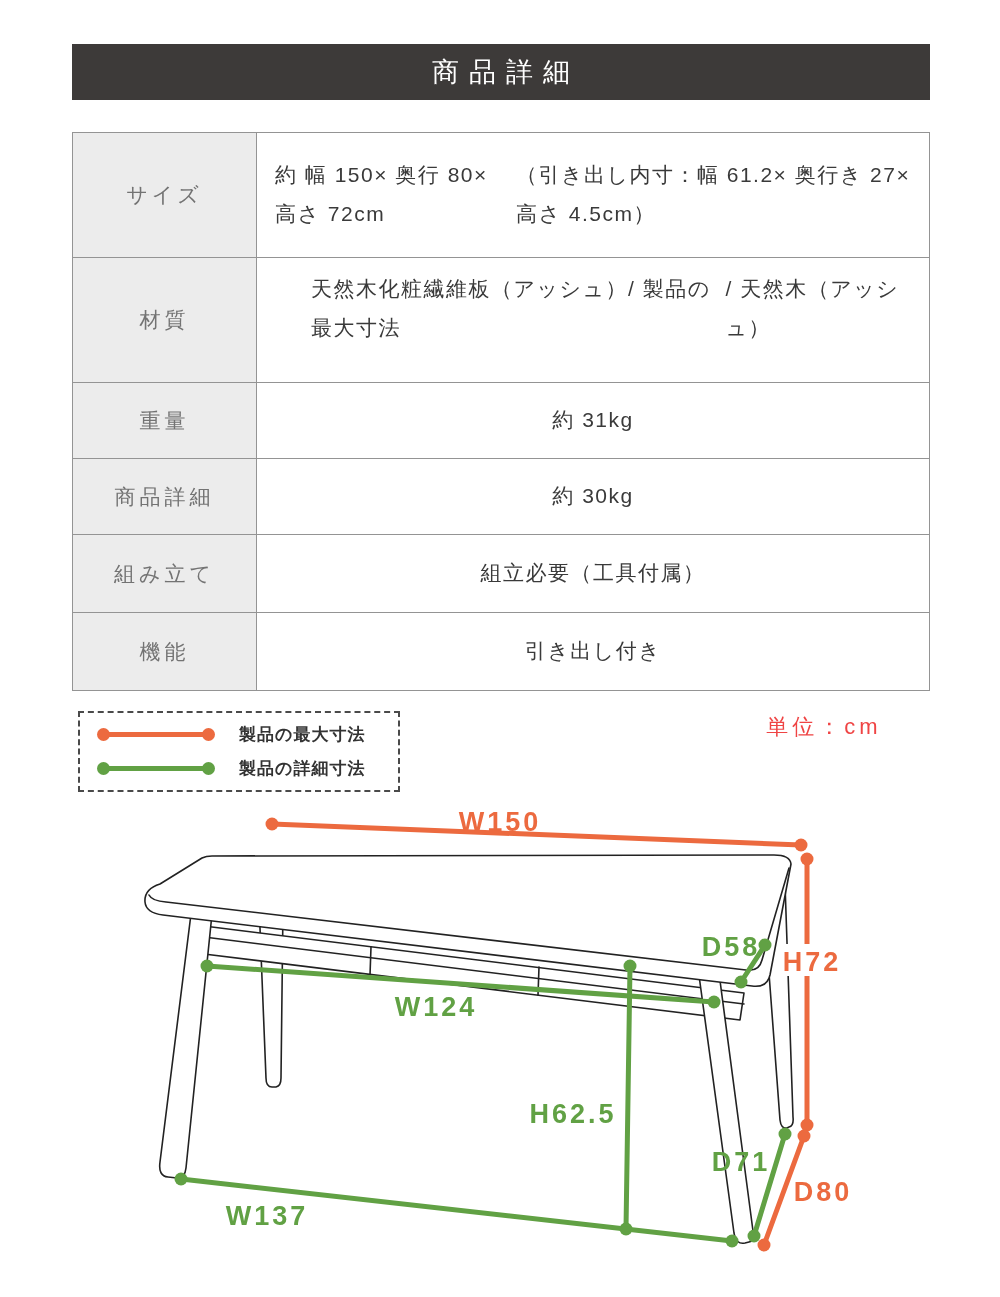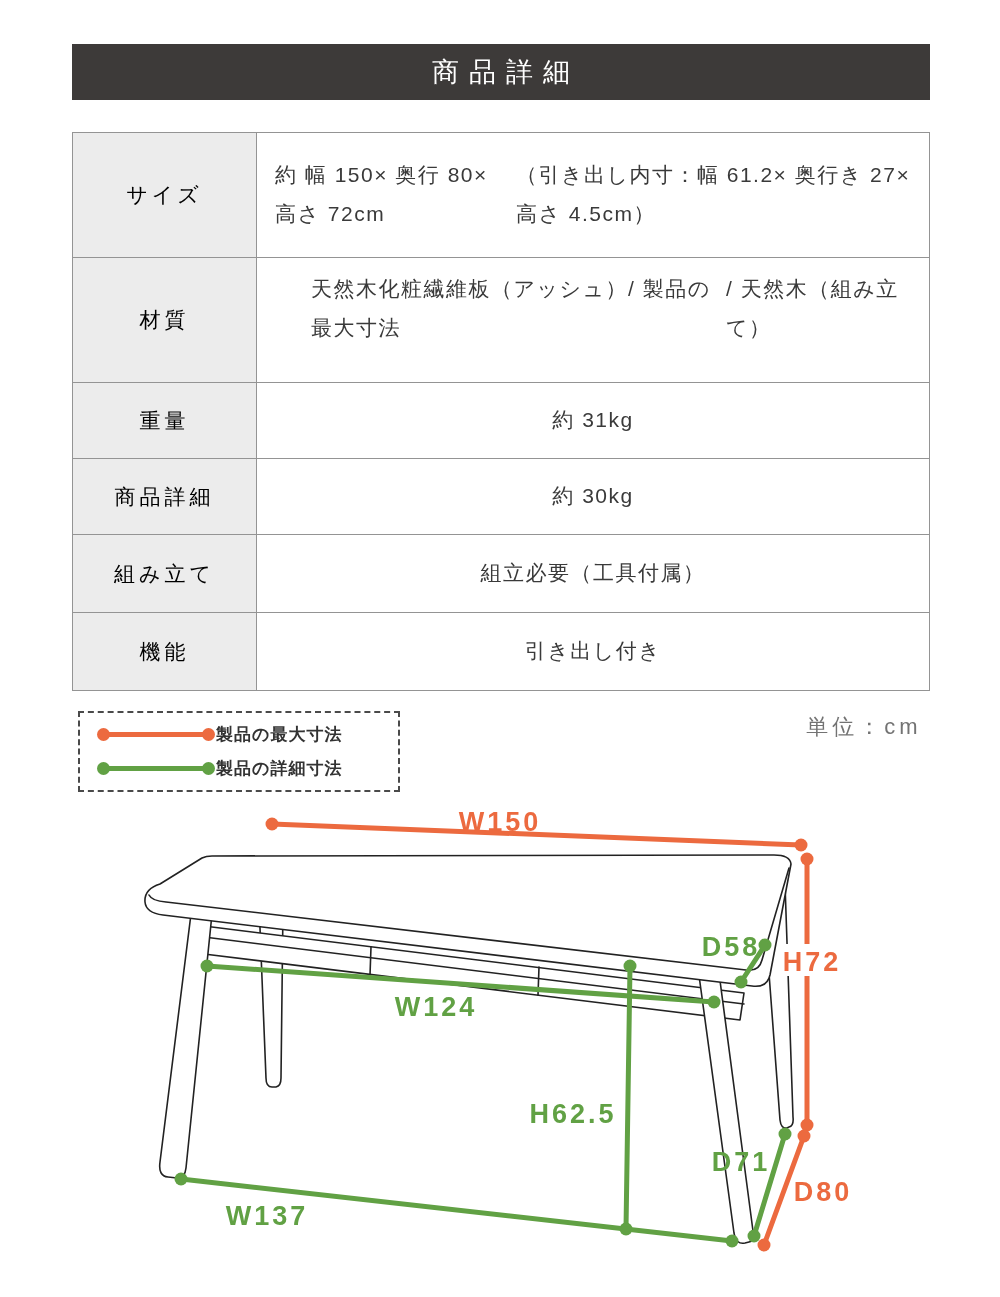--- a/index.html
+++ b/index.html
@@ -19,54 +19,54 @@
 
   
   .spec{
     position:absolute;left:72px;top:132px;width:858px;
     border:1px solid #949494;border-bottom:none;box-sizing:border-box;
   }
   .srow{display:flex;border-bottom:1px solid #949494;box-sizing:border-box;}
   .srow .lab{
     width:184px;flex:none;background:#ECECEC;border-right:1px solid #949494;
     display:flex;align-items:center;justify-content:center;
-    font-size:21px;letter-spacing:4px;color:#000000;box-sizing:border-box;
+    font-size:21px;letter-spacing:4px;color:#737373;box-sizing:border-box;
   }
   .srow .val{
     flex:1;display:flex;flex-direction:row;justify-content:center;align-items:center;
     font-size:21px;color:#3a3a3a;letter-spacing:1.5px;line-height:1.85;
     padding:12px 18px;box-sizing:border-box;
   }
   .srow .val.left{align-items:flex-start;padding-left:54px;}
   .h-tall{min-height:125px;}
   .h-mid{min-height:76px;}
   .h-mid2{min-height:78px;}
 
   
   .legend{
     position:absolute;left:78px;top:711px;width:322px;height:81px;
     border:2px dashed #4a4a4a;box-sizing:border-box;
     display:flex;flex-direction:column;justify-content:center;gap:11px;
     padding-left:22px;
   }
-  .litem{display:flex;align-items:center;gap:6px;}
+  .litem{display:flex;align-items:center;gap:29px;}
   .lline{flex:none;width:108px;height:5px;border-radius:3px;position:relative;}
   .lline::before,.lline::after{
     content:"";position:absolute;top:-4px;width:13px;height:13px;border-radius:50%;background:inherit;
   }
   .lline::before{left:-5px;}
   .lline::after{right:-5px;}
   .lline.orange{background:#EC6A3F;}
   .lline.green{background:#61A144;}
   .ltext{font-size:17px;font-weight:bold;letter-spacing:1px;color:#333;}
 
   
   .unit{
-    position:absolute;left:784px;top:712px;width:160px;
-    font-size:22px;letter-spacing:4px;color:#737373;text-align:center;
+    position:absolute;left:744px;top:712px;width:160px;
+    font-size:22px;letter-spacing:4px;color:#ef4444;text-align:center;
   }
 
   
   svg.diagram{position:absolute;left:0;top:0;width:1000px;height:1297px;}
   .desk{fill:#ffffff;stroke:#222222;stroke-width:1.6;stroke-linejoin:round;}
   .deskline{fill:none;stroke:#222222;stroke-width:1.6;stroke-linejoin:round;stroke-linecap:round;}
   .dim-o{stroke:#EC6A3F;stroke-width:5;stroke-linecap:round;fill:none;}
   .dim-g{stroke:#61A144;stroke-width:5;stroke-linecap:round;fill:none;}
   .dot-o{fill:#EC6A3F;}
   .dot-g{fill:#61A144;}
@@ -91,21 +91,21 @@
       <div class="lab">サイズ</div>
       <div class="val">
         <div>約 幅 150× 奥行 80× 高さ 72cm</div>
         <div>（引き出し内寸：幅 61.2× 奥行き 27× 高さ 4.5cm）</div>
       </div>
     </div>
     <div class="srow h-tall">
       <div class="lab">材質</div>
       <div class="val left">
         <div>天然木化粧繊維板（アッシュ）/ 製品の最大寸法</div>
-        <div>/ 天然木（組み立て）</div>
+        <div>/ 天然木（アッシュ）</div>
       </div>
     </div>
     <div class="srow h-mid">
       <div class="lab">重量</div>
       <div class="val">約 31kg</div>
     </div>
     <div class="srow h-mid">
       <div class="lab">商品詳細</div>
       <div class="val">約 30kg</div>
     </div>

